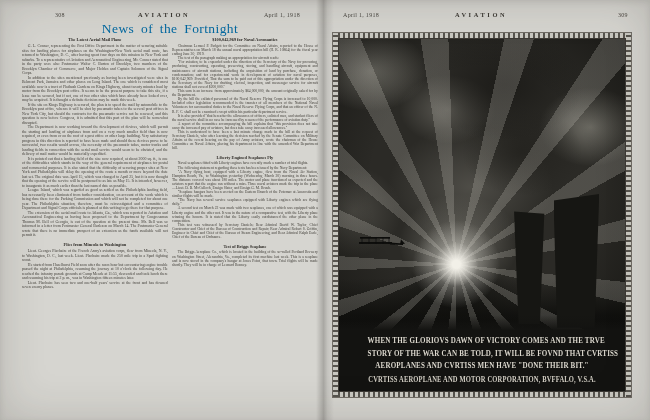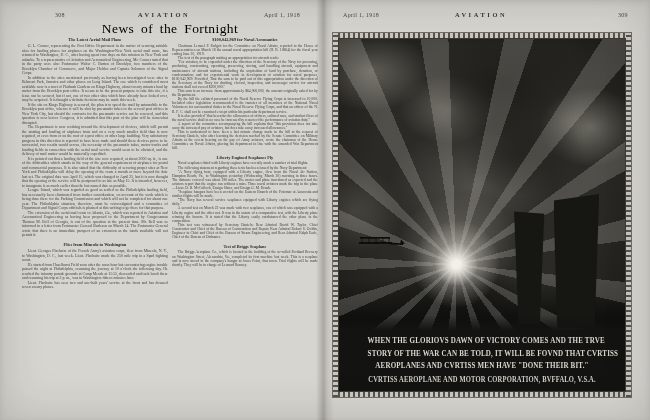--- a/index.html
+++ b/index.html
@@ -12,21 +12,21 @@
   .scan-vignette {
     position:absolute; inset:0; pointer-events:none; z-index:50;
     box-shadow: inset 0 0 46px rgba(40,36,30,.18), inset 0 2px 6px rgba(40,36,30,.10);
   }
   
   .runhead { position:absolute; top:12px; font-size:6px; color:#4d4a44; letter-spacing:.3px; }
   .mag { font-weight:bold; letter-spacing:2.6px; font-size:6.4px; color:#3c3933; }
   
   .main-title {
     position:absolute; left:22px; top:22px; width:296px; text-align:center;
-    font-size:13.5px; line-height:14px; color:#000000; letter-spacing:.4px; word-spacing:3px;
+    font-size:13.5px; line-height:14px; color:#0369a1; letter-spacing:.4px; word-spacing:3px;
   }
   .col { position:absolute; top:37px; height:367px; overflow:hidden; }
   #col1 { left:22px;  width:146px; }
   #col2 { left:172px; width:146px; }
   .col-inner { width:324px; transform:scale(.45); transform-origin:0 0; text-align:justify; }
   #col1 .col-inner { font-size:8.6px; line-height:10px; }
   #col2 .col-inner { font-size:8.2px; line-height:9.1px; }
   .col-inner p { margin:0; text-indent:13px; }
   .sec-h {
     text-align:center; font-weight:bold; font-size:9.6px; line-height:12px;

